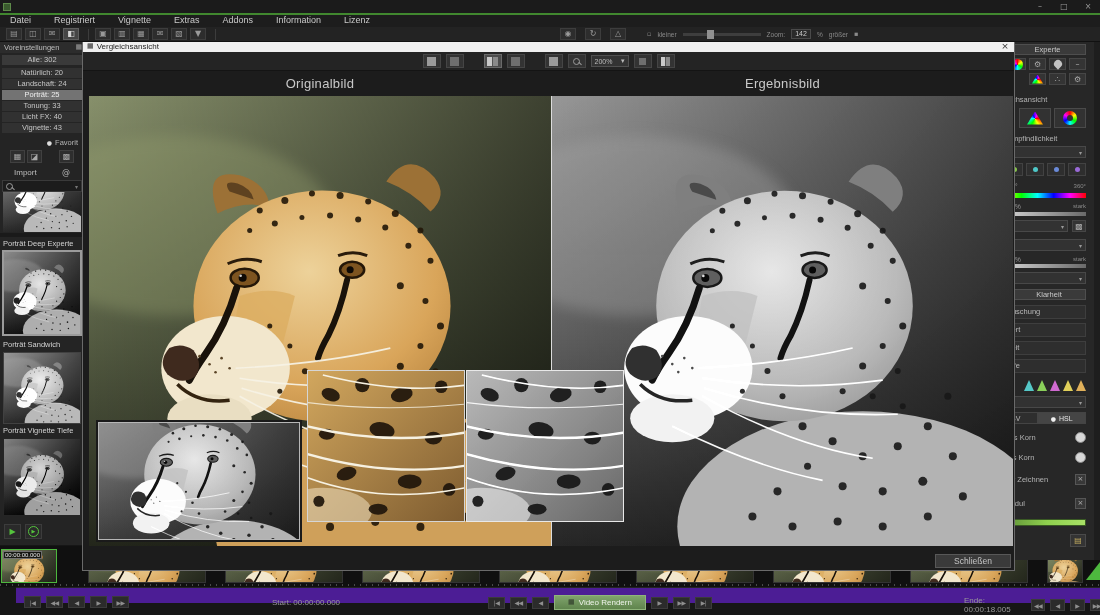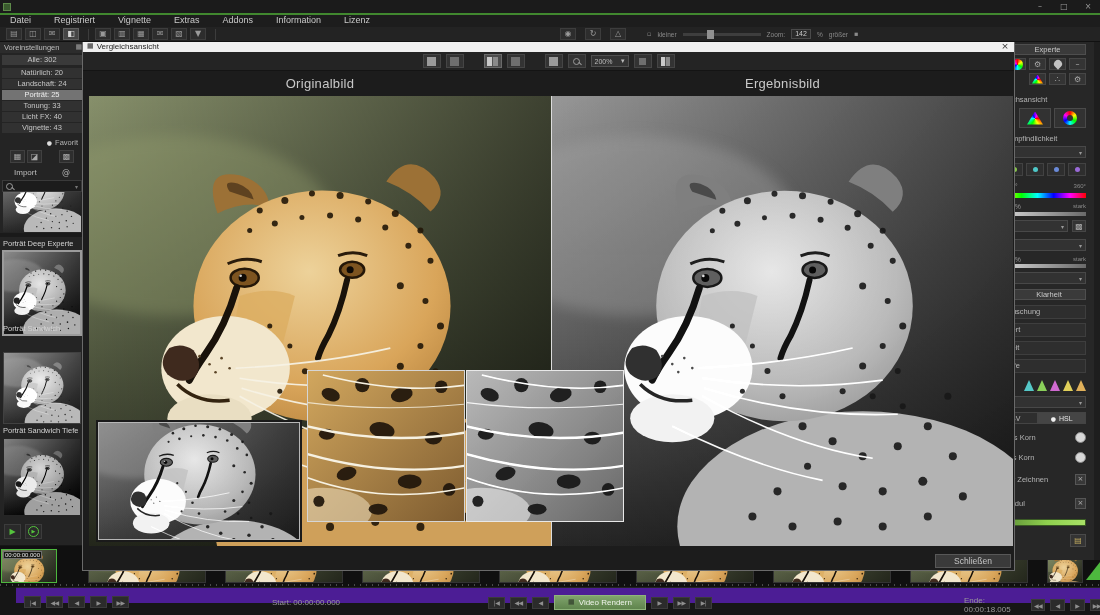--- a/index.html
+++ b/index.html
@@ -367,27 +367,27 @@
           <use href="#cheetah"></use>
         </svg>
     </div>
     <div id="lp-divider"></div>
     <div class="plabel" style="top:197px">Porträt Deep Experte</div>
     <div class="thumb selected gray1" style="top:208px;height:86px">
       <svg viewBox="0 0 460 450" preserveAspectRatio="xMidYMid slice">
           <use href="#cheetah"></use>
         </svg>
     </div>
-    <div class="plabel" style="top:282px">Porträt Sandwich</div>
+    <div class="plabel" style="top:298px">Porträt Sandwich</div>
     <div class="thumb gray2" style="top:310px;height:72px">
       <svg viewBox="0 0 460 450" preserveAspectRatio="xMidYMid slice">
           <use href="#cheetah"></use>
         </svg>
     </div>
-    <div class="plabel" style="top:384px">Porträt Sandwich Tiefe</div>
+    <div class="plabel" style="top:384px">Porträt Vignette Tiefe</div>
     <div class="thumb gray3" style="top:396px;height:78px">
       <svg viewBox="0 0 460 450" preserveAspectRatio="xMidYMid slice">
           <use href="#cheetah"></use>
         </svg>
     </div>
     <div id="lp-play">
       <div class="play">
           <span class="play-tri g">▶</span>
         </div>
       <div class="play">

